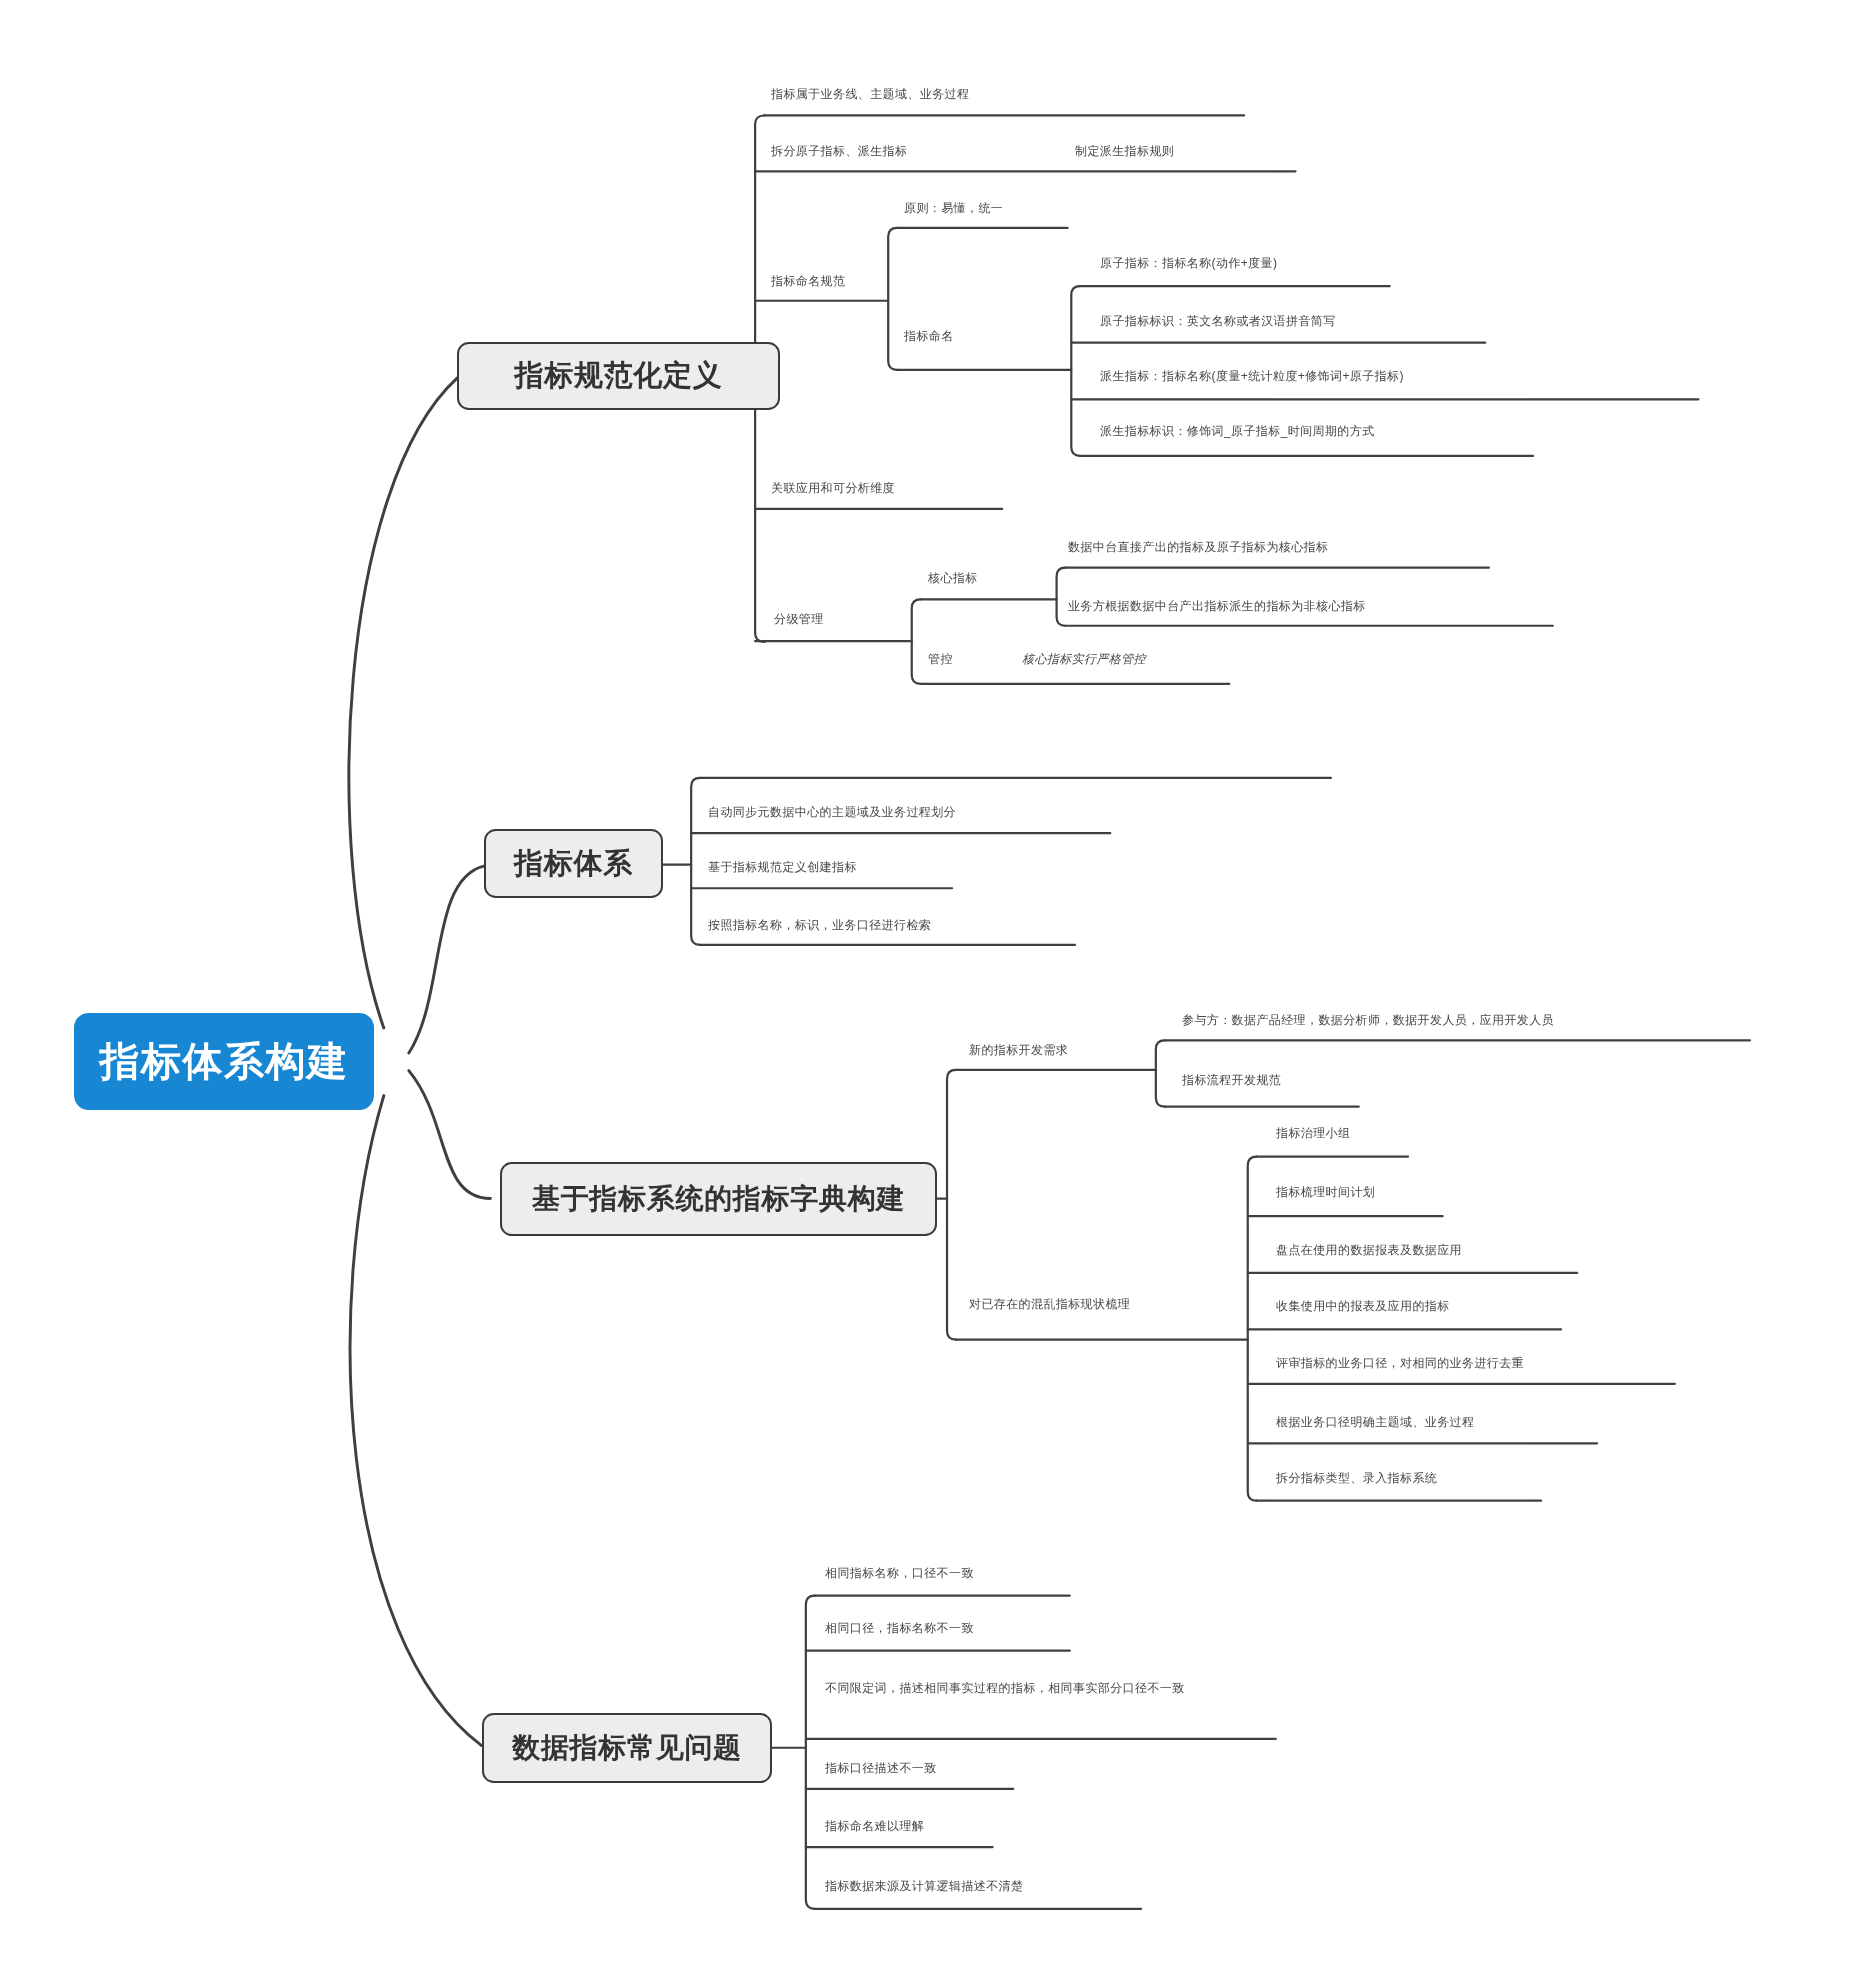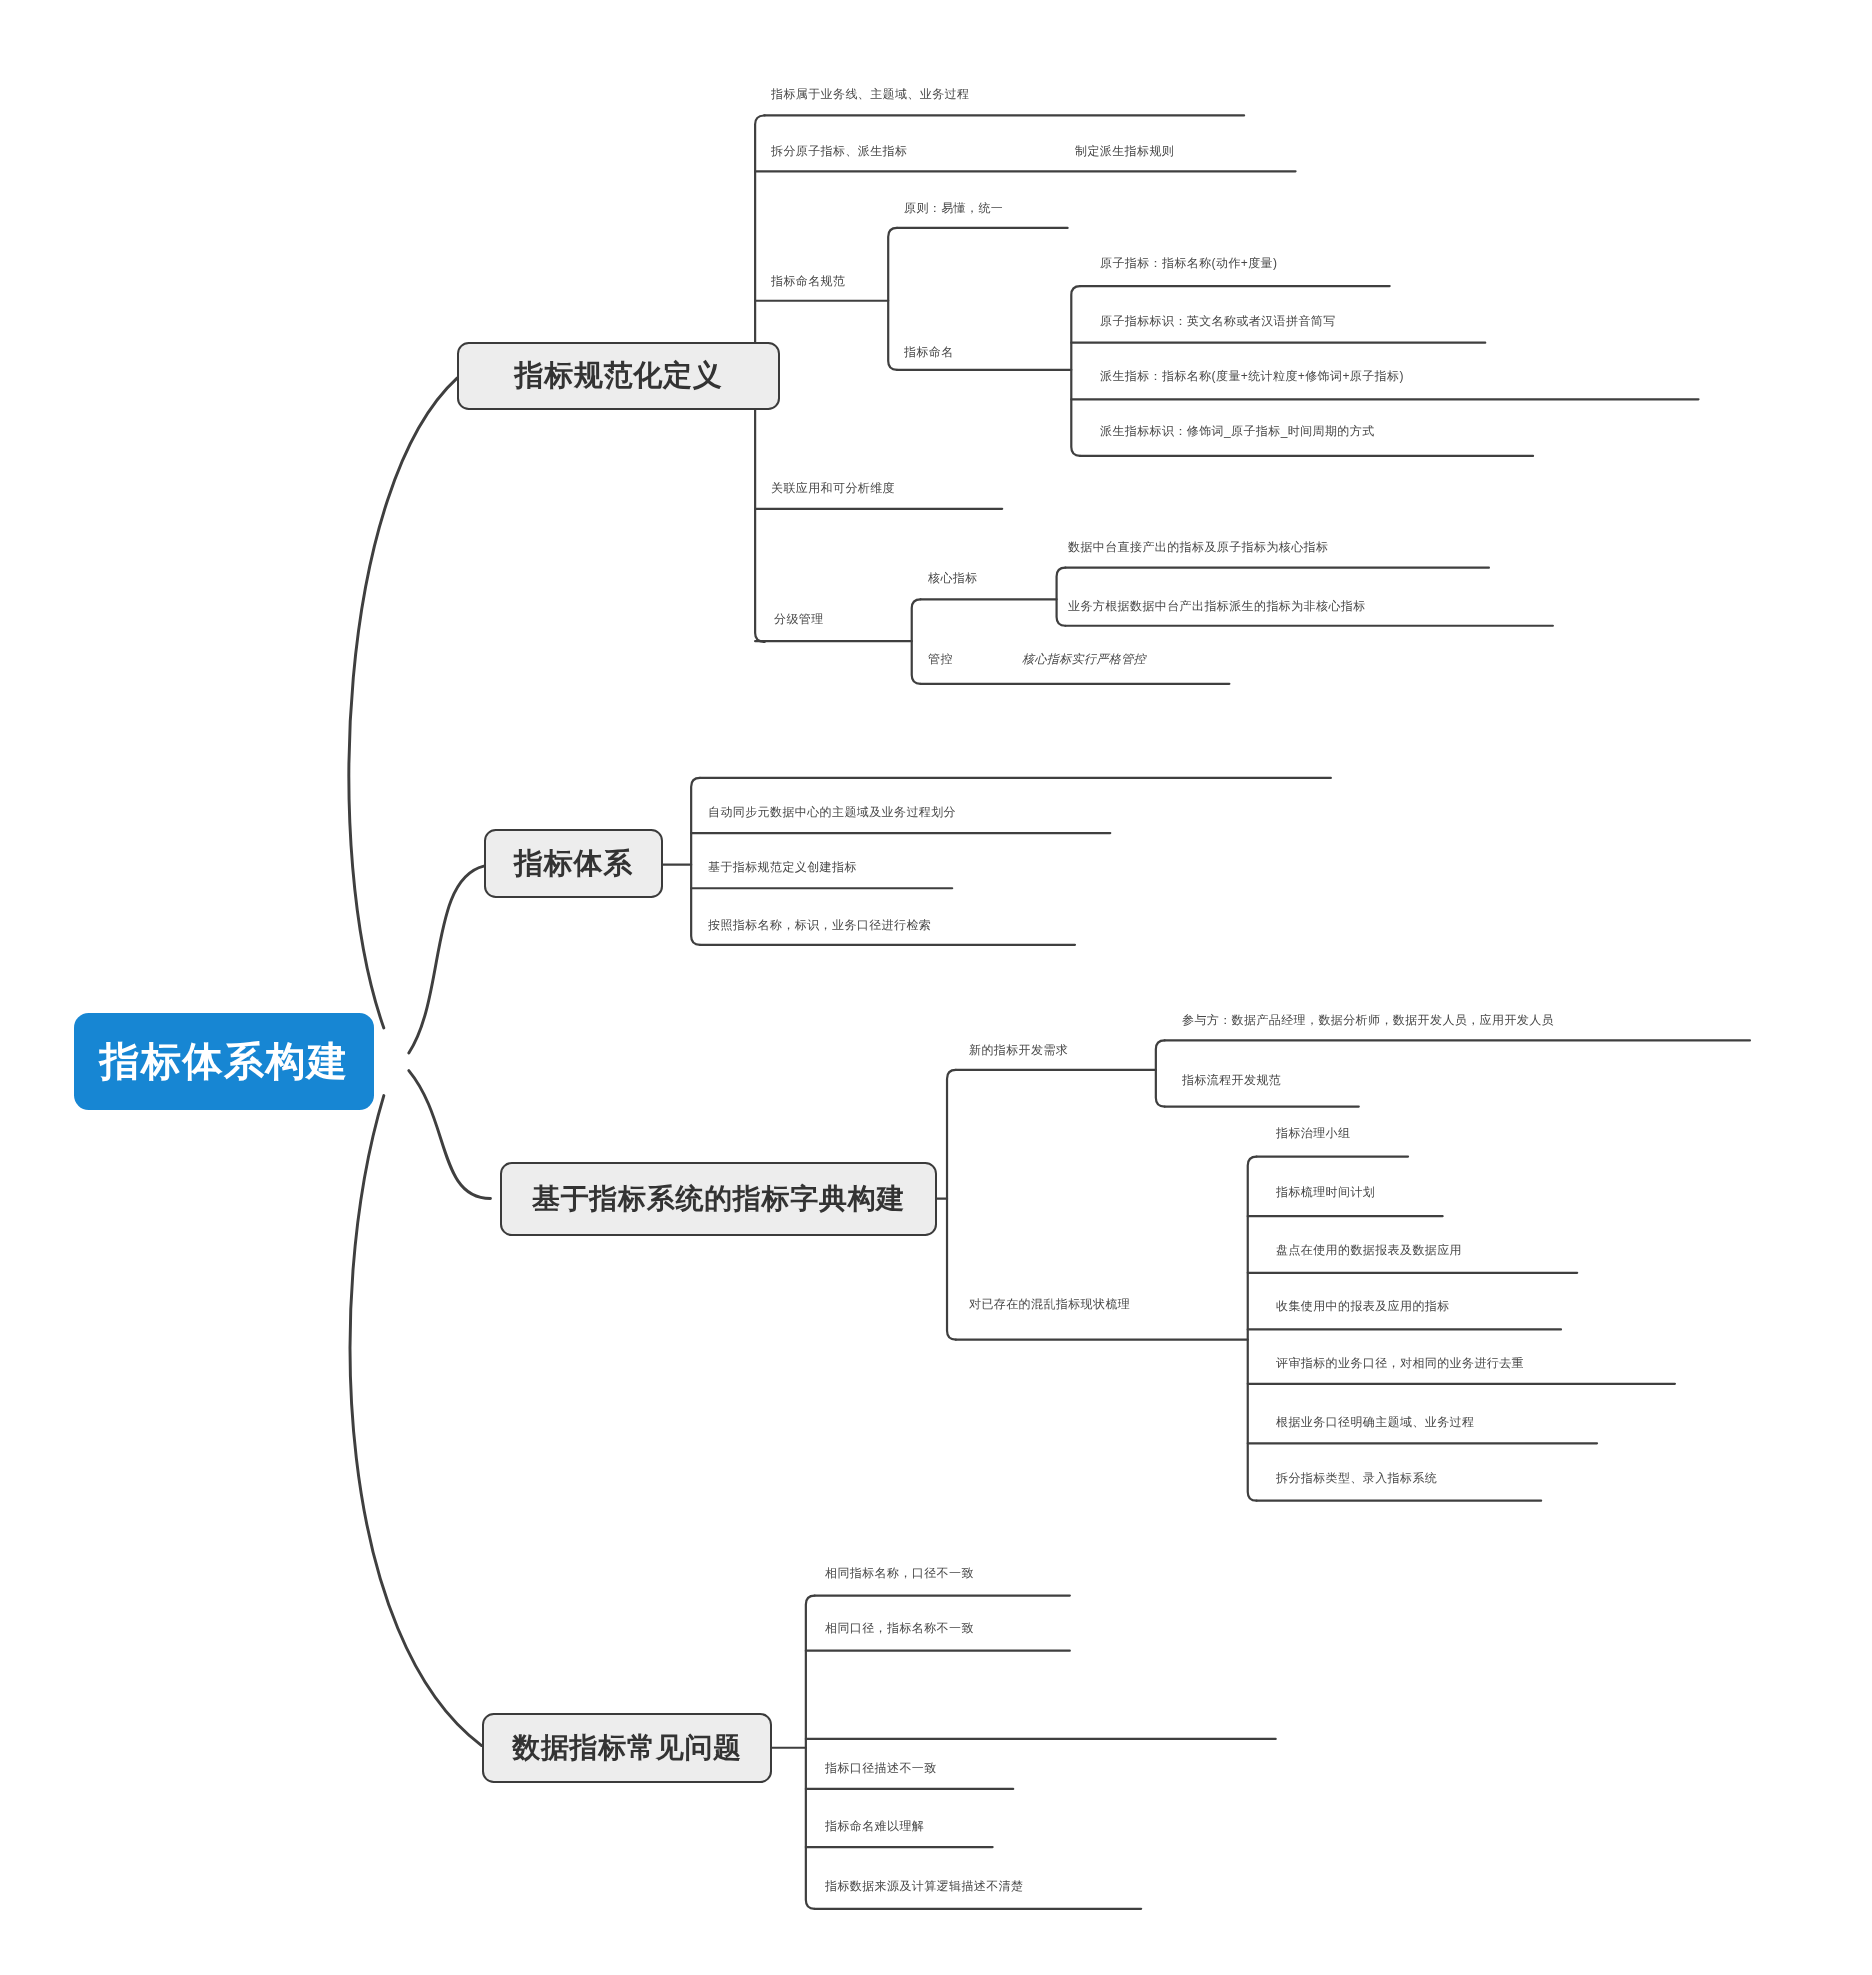--- a/index.html
+++ b/index.html
@@ -129,21 +129,21 @@
   <div class="topic-box" style="left:457px;top:342px;width:323px;height:68px;">指标规范化定义</div>
   <div class="topic-box" style="left:484px;top:829px;width:179px;height:69px;">指标体系</div>
   <div class="topic-box" style="left:500px;top:1162px;width:437px;height:74px;font-size:28px;">基于指标系统的指标字典构建</div>
   <div class="topic-box" style="left:482px;top:1713px;width:290px;height:70px;font-size:28px;">数据指标常见问题</div>
 
   <div class="leaf" style="left:771px;top:82px;">指标属于业务线、主题域、业务过程</div>
   <div class="leaf" style="left:771px;top:139px;">拆分原子指标、派生指标</div>
   <div class="leaf" style="left:1075px;top:139px;">制定派生指标规则</div>
   <div class="leaf" style="left:771px;top:269px;">指标命名规范</div>
   <div class="leaf" style="left:904px;top:196px;">原则：易懂，统一</div>
-  <div class="leaf" style="left:904px;top:340px;">指标命名</div>
+  <div class="leaf" style="left:904px;top:324px;">指标命名</div>
   <div class="leaf" style="left:1100px;top:251px;">原子指标：指标名称(动作+度量)</div>
   <div class="leaf" style="left:1100px;top:309px;">原子指标标识：英文名称或者汉语拼音简写</div>
   <div class="leaf" style="left:1100px;top:364px;">派生指标：指标名称(度量+统计粒度+修饰词+原子指标)</div>
   <div class="leaf" style="left:1100px;top:419px;">派生指标标识：修饰词_原子指标_时间周期的方式</div>
   <div class="leaf" style="left:771px;top:476px;">关联应用和可分析维度</div>
   <div class="leaf" style="left:774px;top:607px;">分级管理</div>
   <div class="leaf" style="left:928px;top:566px;">核心指标</div>
   <div class="leaf" style="left:1068px;top:535px;">数据中台直接产出的指标及原子指标为核心指标</div>
   <div class="leaf" style="left:1068px;top:594px;">业务方根据数据中台产出指标派生的指标为非核心指标</div>
   <div class="leaf" style="left:928px;top:647px;">管控</div>
@@ -160,18 +160,19 @@
   <div class="leaf" style="left:1276px;top:1121px;">指标治理小组</div>
   <div class="leaf" style="left:1276px;top:1180px;">指标梳理时间计划</div>
   <div class="leaf" style="left:1276px;top:1238px;">盘点在使用的数据报表及数据应用</div>
   <div class="leaf" style="left:1276px;top:1294px;">收集使用中的报表及应用的指标</div>
   <div class="leaf" style="left:1276px;top:1351px;">评审指标的业务口径，对相同的业务进行去重</div>
   <div class="leaf" style="left:1276px;top:1410px;">根据业务口径明确主题域、业务过程</div>
   <div class="leaf" style="left:1276px;top:1466px;">拆分指标类型、录入指标系统</div>
 
   <div class="leaf" style="left:825px;top:1561px;">相同指标名称，口径不一致</div>
   <div class="leaf" style="left:825px;top:1616px;">相同口径，指标名称不一致</div>
+  <div class="leaf wrap" style="left:825px;top:1676px;width:441px;">不同限定词，描述相同事实过程的指标，相同事实部分口径不一致</div>
   <div class="leaf" style="left:825px;top:1756px;">指标口径描述不一致</div>
   <div class="leaf" style="left:825px;top:1814px;">指标命名难以理解</div>
   <div class="leaf" style="left:825px;top:1874px;">指标数据来源及计算逻辑描述不清楚</div>
 
 </div>
 
 
 </body></html>

